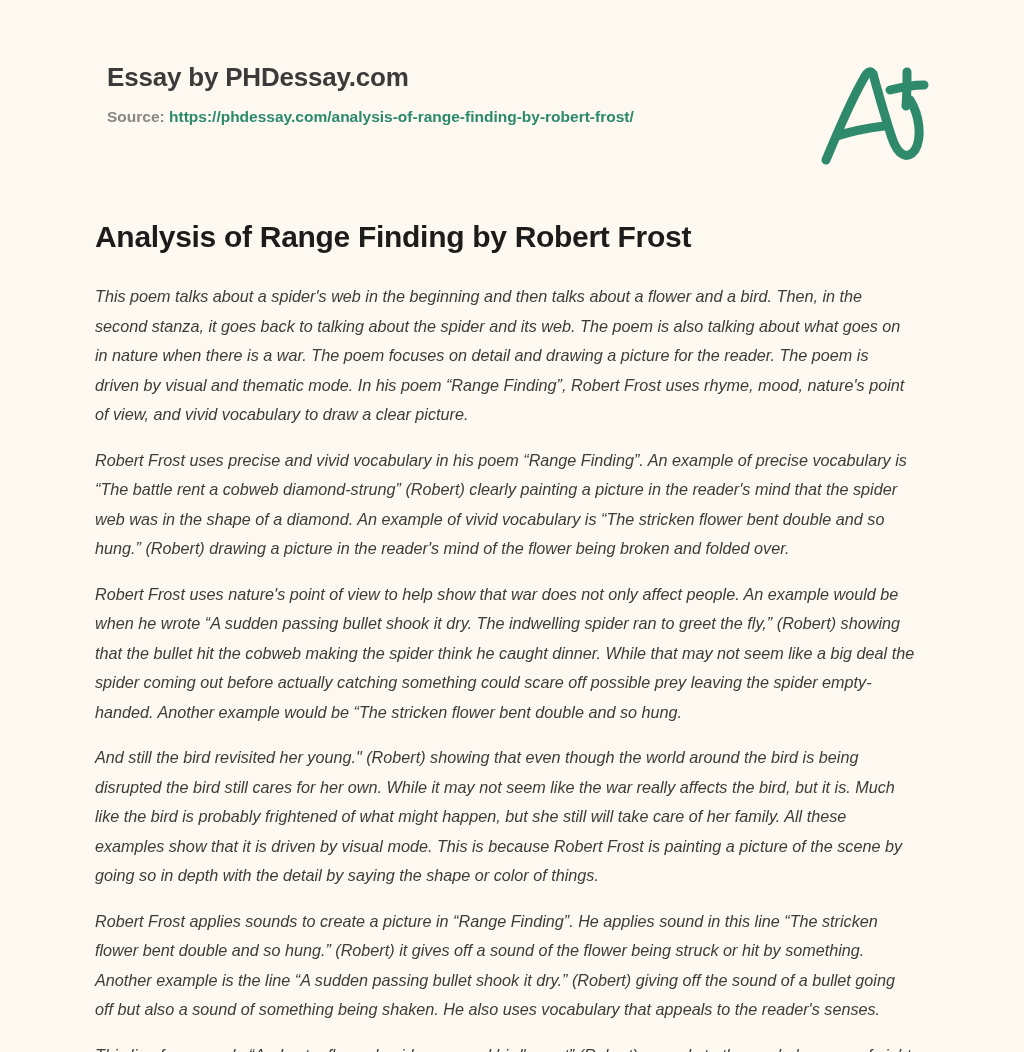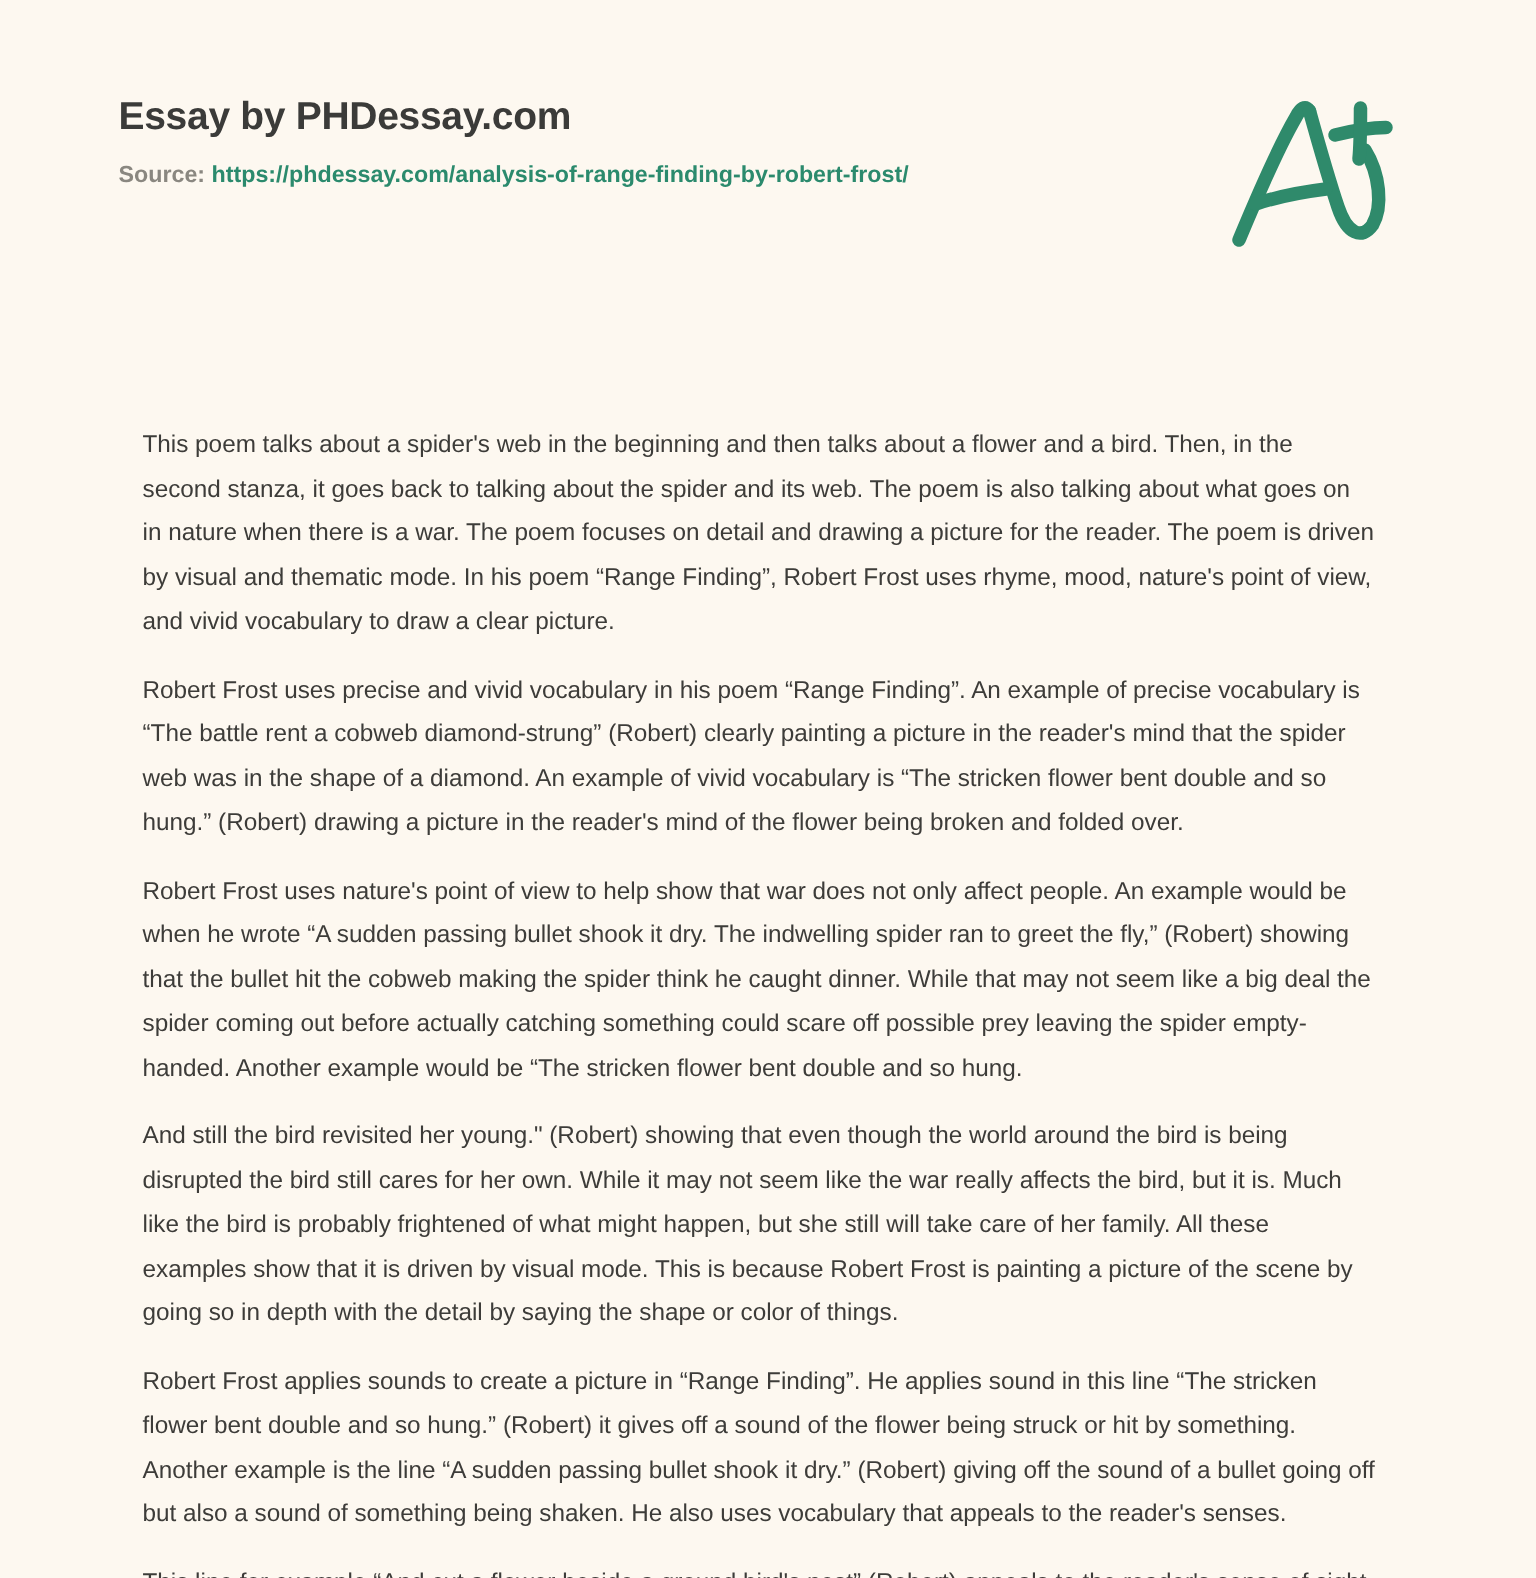--- a/index.html
+++ b/index.html
@@ -16,21 +16,21 @@
   .page {
     position: relative;
     width: 1024px;
     height: 1052px;
     box-sizing: border-box;
   }
 
   
   .header {
     position: absolute;
-    left: 79px;
+    left: 107px;
     top: 62px;
     width: 840px;
   }
   .brand-line {
     font-size: 26px;
     font-weight: 700;
     color: #3b3b39;
     letter-spacing: -0.2px;
     line-height: 1.2;
     margin: 0;
@@ -85,20 +85,21 @@
     left: 95px;
     top: 282px;
     width: 834px;
   }
   .article-body p {
     margin: 0 12px 16px 0;
     font-size: 16.2px;
     line-height: 29.5px;
     color: #3d3c39;
     text-align: left;
+    font-style: italic;
   }
   .article-body p:last-child {
     margin-bottom: 0;
   }
 </style>
 </head>
 <body>
 
 <div class="page">
 
@@ -121,20 +122,21 @@
 
         <path d="M25 78 C 40 73, 56 70, 72 68"></path>
 
         <path d="M78 32 C 90 29, 102 27, 112 27"></path>
 
         <path d="M95 14 C 95 25, 95 38, 94 48"></path>
       </g>
     </svg>
   </div>
 
+  <h1 class="article-title">Analysis of Range Finding by Robert Frost</h1>
 
   <div class="article-body">
     <p>This poem talks about a spider's web in the beginning and then talks about a flower and a bird. Then, in the second stanza, it goes back to talking about the spider and its web. The poem is also talking about what goes on in nature when there is a war. The poem focuses on detail and drawing a picture for the reader. The poem is driven by visual and thematic mode. In his poem “Range Finding”, Robert Frost uses rhyme, mood, nature's point of view, and vivid vocabulary to draw a clear picture.</p>
     <p>Robert Frost uses precise and vivid vocabulary in his poem “Range Finding”. An example of precise vocabulary is “The battle rent a cobweb diamond-strung” (Robert) clearly painting a picture in the reader's mind that the spider web was in the shape of a diamond. An example of vivid vocabulary is “The stricken flower bent double and so hung.” (Robert) drawing a picture in the reader's mind of the flower being broken and folded over.</p>
     <p>Robert Frost uses nature's point of view to help show that war does not only affect people. An example would be when he wrote “A sudden passing bullet shook it dry. The indwelling spider ran to greet the fly,” (Robert) showing that the bullet hit the cobweb making the spider think he caught dinner. While that may not seem like a big deal the spider coming out before actually catching something could scare off possible prey leaving the spider empty-handed. Another example would be “The stricken flower bent double and so hung.</p>
     <p>And still the bird revisited her young." (Robert) showing that even though the world around the bird is being disrupted the bird still cares for her own. While it may not seem like the war really affects the bird, but it is. Much like the bird is probably frightened of what might happen, but she still will take care of her family. All these examples show that it is driven by visual mode. This is because Robert Frost is painting a picture of the scene by going so in depth with the detail by saying the shape or color of things.</p>
     <p>Robert Frost applies sounds to create a picture in “Range Finding”. He applies sound in this line “The stricken flower bent double and so hung.” (Robert) it gives off a sound of the flower being struck or hit by something. Another example is the line “A sudden passing bullet shook it dry.” (Robert) giving off the sound of a bullet going off but also a sound of something being shaken. He also uses vocabulary that appeals to the reader's senses.</p>
     <p>This line for example “And cut a flower beside a ground bird's nest” (Robert) appeals to the reader's sense of sight. This line makes the reader imagine a broken flower and bird's nest. The line “The indwelling spider ran to greet the fly,” (Robert) also appeals to the reader's sense of sight. This line has the reader imagining the spider getting excited and running to go get his prey. The way Robert Frost adds details like this make the poem intriguing and more</p>
   </div>
 

